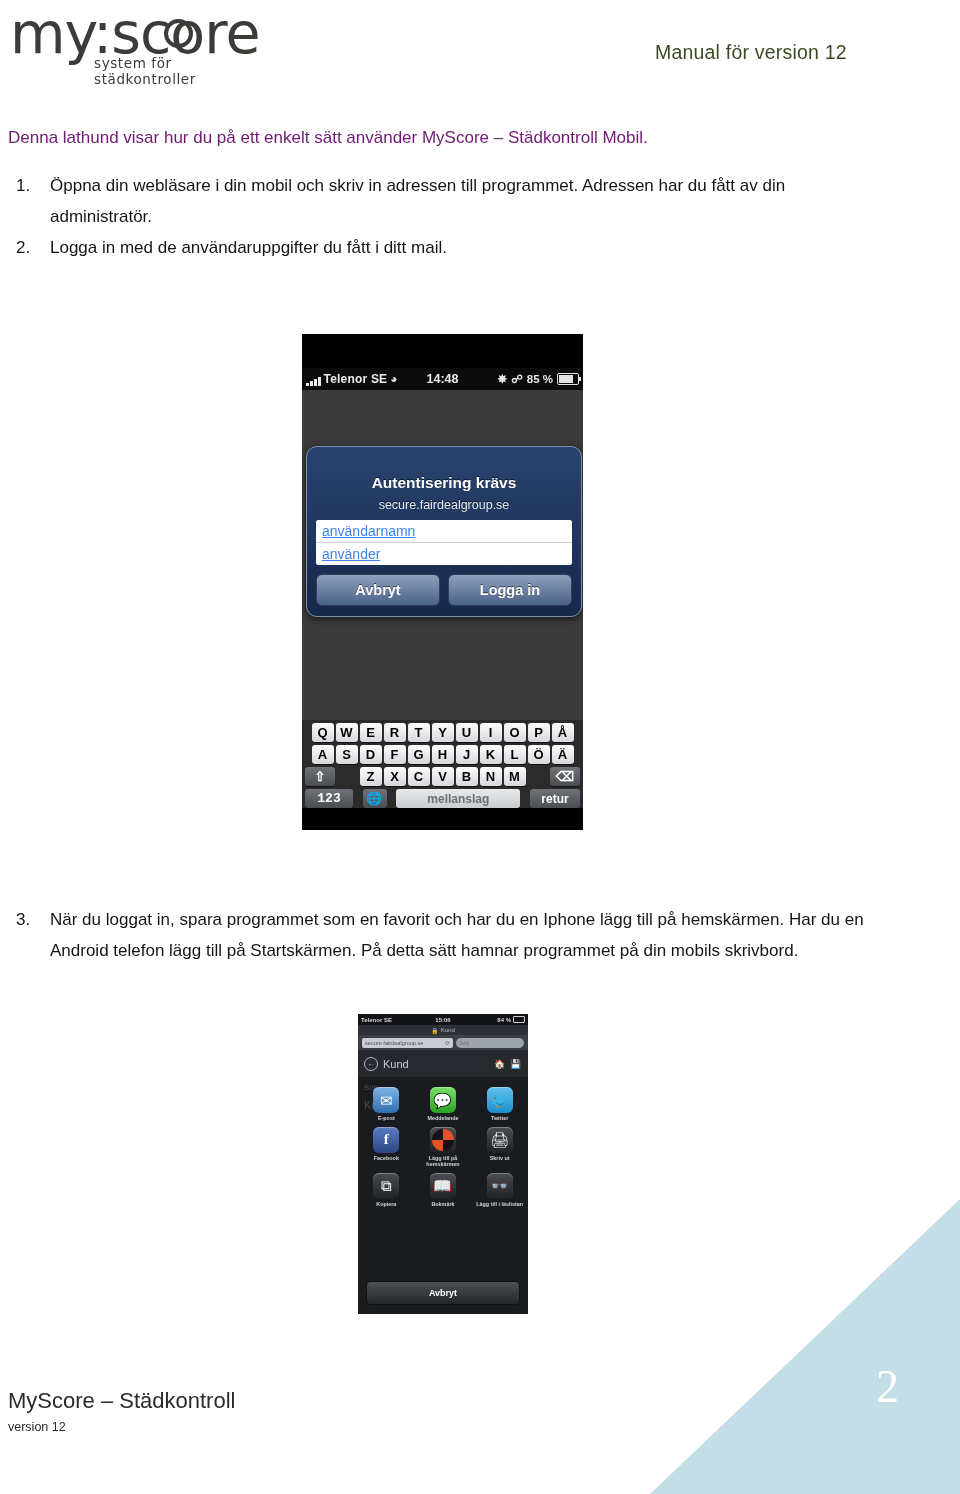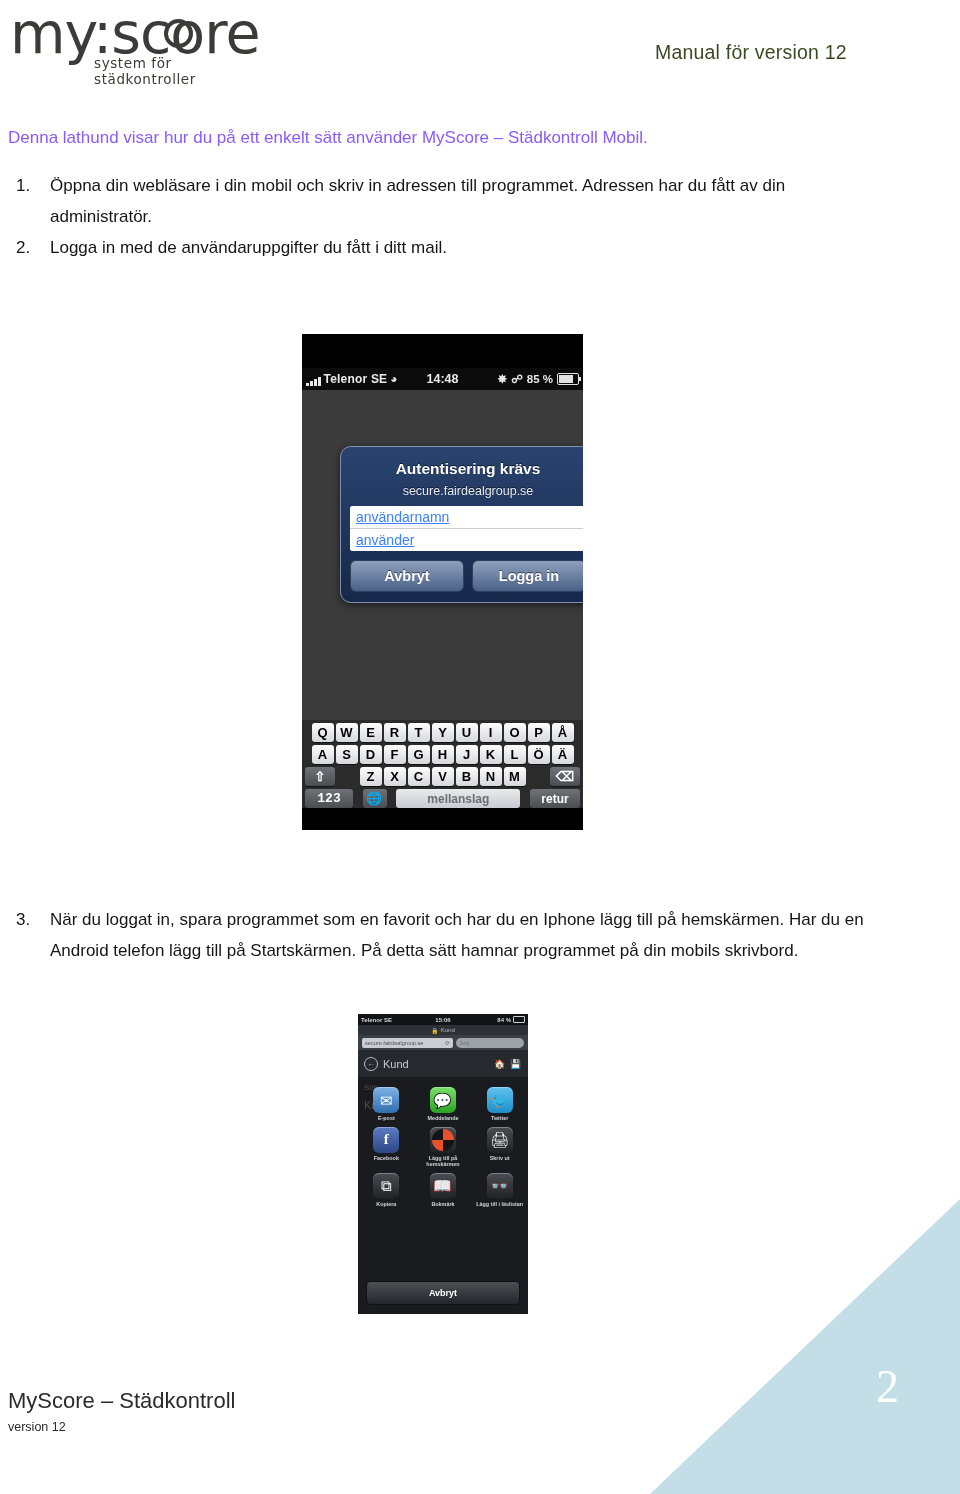--- a/index.html
+++ b/index.html
@@ -28,21 +28,21 @@
     border-radius:50%; box-sizing:border-box;
   }
   .header-title {
     position:absolute; left:655px; top:41px;
     font-size:19.5px; color:#3c4a22; letter-spacing:.2px;
   }
 
   
   .intro {
     position:absolute; left:8px; top:125px; width:880px;
-    font-size:17px; line-height:26px; color:#8b5cf6;
+    font-size:17px; line-height:26px; color:#701a75;
   }
   .olist {
     position:absolute; left:8px; width:880px;
     font-size:17px; line-height:31px; color:#161616;
   }
   .olist.first { top:170px; }
   .olist.second { top:904px; }
   .li { position:relative; padding-left:42px; }
   .li-num { position:absolute; left:8px; top:0; }
   .li-text { display:block; }
@@ -83,25 +83,25 @@
     background:#3b3b3b;
   }
   .ghost-logo {
     position:absolute; left:36px; top:60px; font-size:40px; color:#6b6b6b; opacity:.45;
     font-family:"DejaVu Sans", sans-serif;
   }
   .ghost-sub {
     position:absolute; left:40px; top:185px; font-size:13px; color:#6e6e6e; opacity:.45;
   }
   .authdlg {
-    position:absolute; left:38px; top:56px; width:256px;
+    position:absolute; left:4px; top:56px; width:276px;
     background:linear-gradient(#2a4470,#16284a);
     border:1px solid #7e90ae; border-radius:11px;
     box-shadow:0 2px 7px rgba(0,0,0,.6);
-    padding:9px 9px 10px 9px; box-sizing:border-box;
+    padding:23px 9px 10px 9px; box-sizing:border-box;
   }
   .auth-title {
     text-align:center; color:#fff; font-weight:bold; font-size:15.5px;
     text-shadow:0 -1px 0 rgba(0,0,0,.6); margin:4px 0 6px;
   }
   .auth-host {
     text-align:center; color:#e6eaf2; font-size:12.5px;
     text-shadow:0 -1px 0 rgba(0,0,0,.6); margin-bottom:8px;
   }
   .auth-fields { border-radius:3px; overflow:hidden; background:#fff; }

